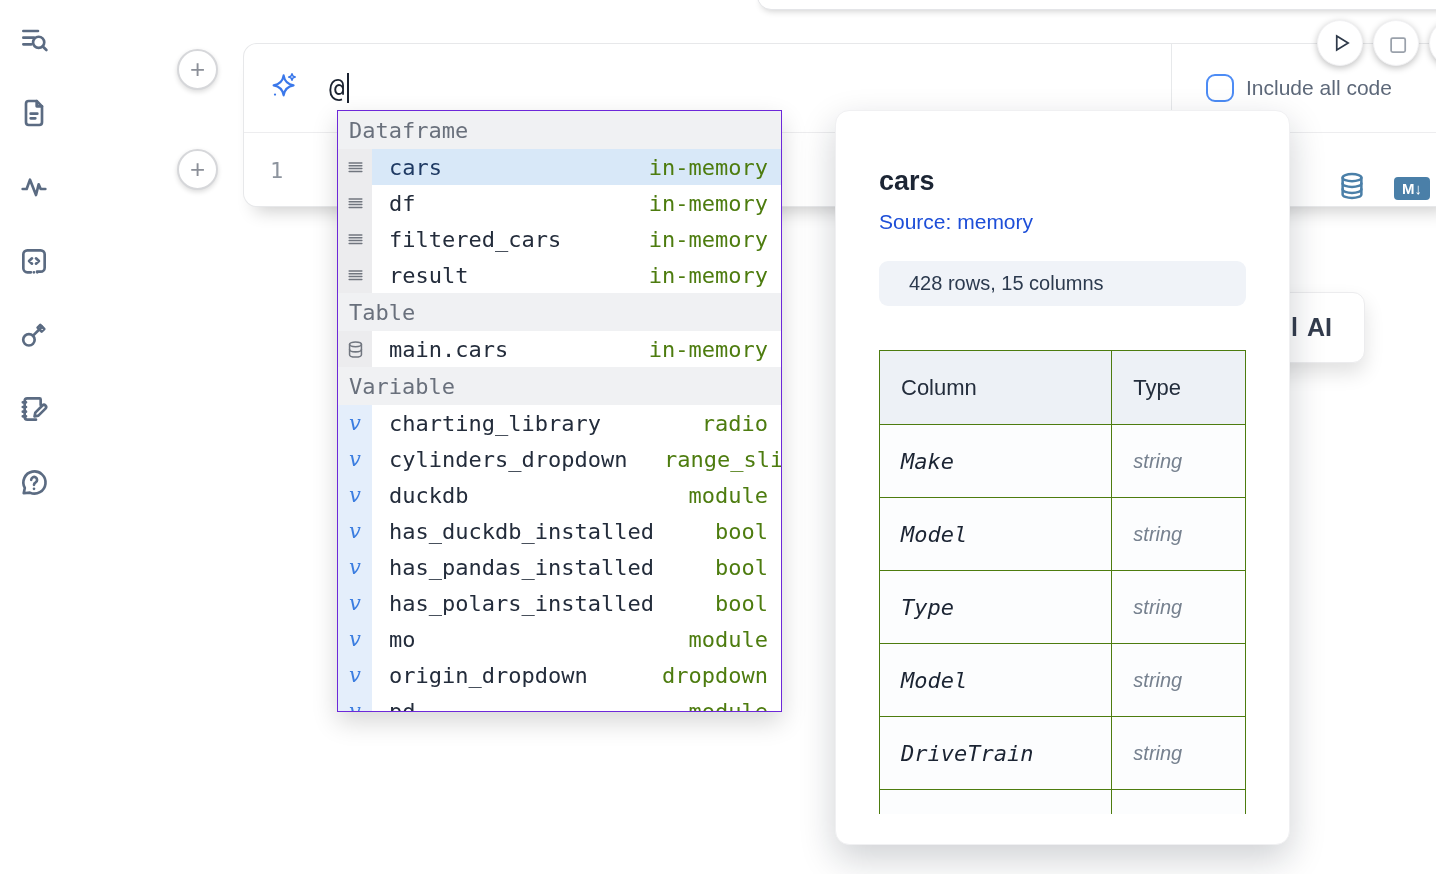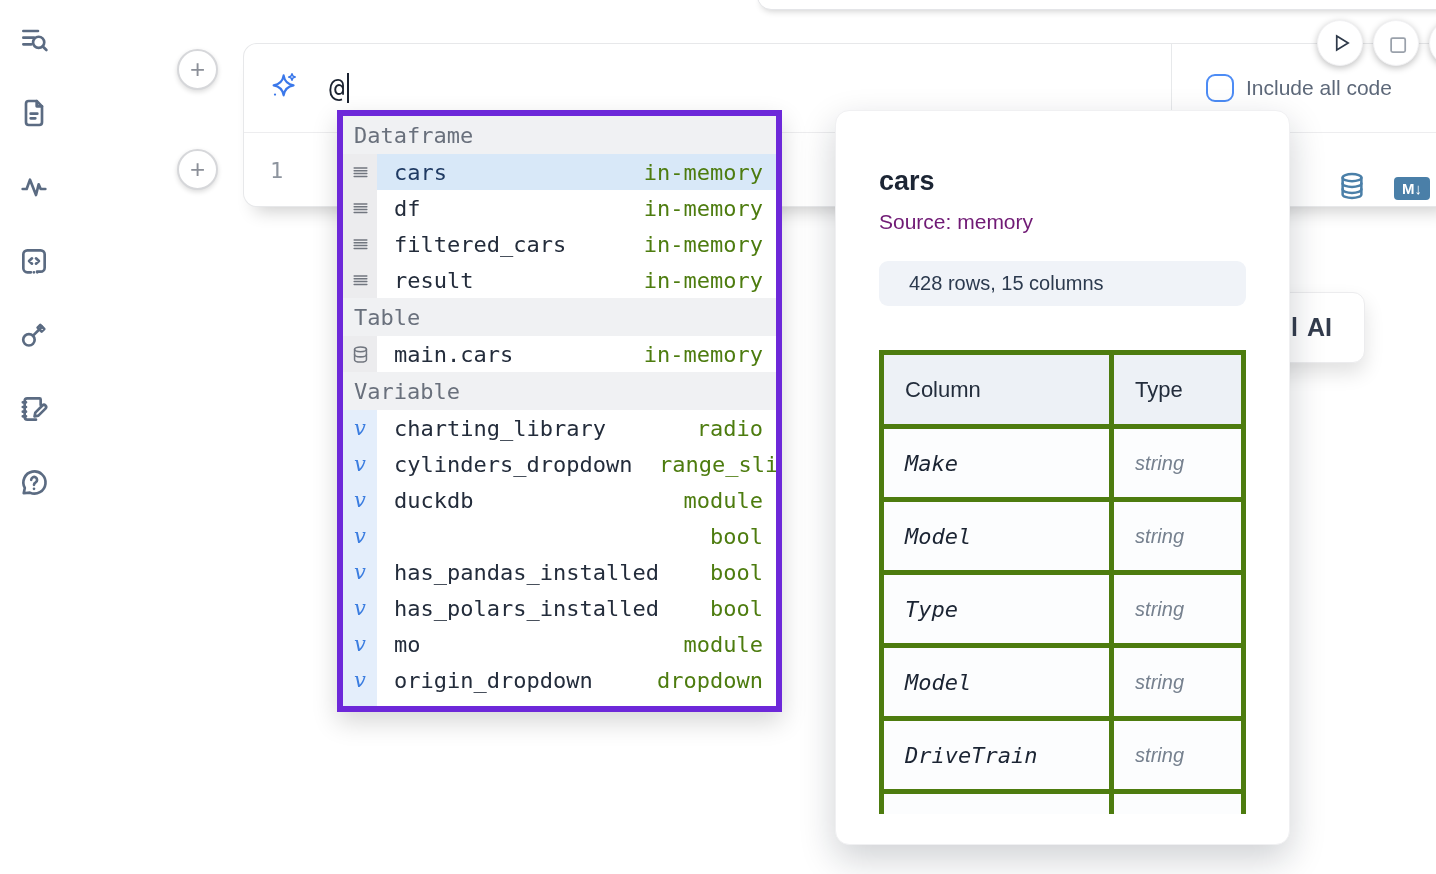--- a/index.html
+++ b/index.html
@@ -46,21 +46,21 @@
     font-size:15px; font-weight:bold; display:flex; align-items:center; justify-content:center; padding:0 4px; }
 
   
   .runbtn { position:absolute; top:20px; width:46px; height:46px; border-radius:50%;
     background:#fff; border:1px solid #f1f1f3; box-shadow:0 2px 7px rgba(0,0,0,.25);
     display:flex; align-items:center; justify-content:center; cursor:pointer; z-index:6; }
   .runbtn svg { width:26px; height:26px; fill:none; stroke-width:1.6; }
 
   
   .ac { position:absolute; left:337px; top:110px; width:445px; height:602px;
-    background:#fff; border:6px solid #6d28d9; box-shadow:0 10px 24px rgba(0,0,0,.16);
+    background:#fff; border:1px solid #6d28d9; box-shadow:0 10px 24px rgba(0,0,0,.16);
     z-index:10; overflow:hidden; font-family:"DejaVu Sans Mono", monospace; }
   .ac-header { height:38px; background:#f0f1f3; color:#69707c; font-size:22px;
     display:flex; align-items:center; padding-left:11px; }
   .ac-row { height:36px; display:flex; cursor:pointer; }
   .ac-gutter { width:34px; flex:none; display:flex; align-items:center; justify-content:center; }
   .g-dataframe, .g-table { background:#ececee; }
   .g-variable { background:#e4eefb; }
   .ac-gutter svg { width:19px; height:19px; stroke:#71767f; stroke-width:1.9; fill:none; stroke-linecap:round; }
   .vicon { font-family:"DejaVu Serif", serif; font-style:italic; font-size:21px; color:#3b7de0; line-height:1; }
   .ac-content { flex:1; min-width:0; display:flex; align-items:center; padding:0 13px 0 17px; overflow:hidden; }
@@ -68,26 +68,26 @@
   .ac-label { font-size:22px; color:#232c3b; white-space:nowrap; }
   .ac-row.sel .ac-label { color:#1f3a63; }
   .ac-detail { margin-left:auto; font-size:22px; color:#4d7c0f; white-space:nowrap; }
   .ac-detail.clip { margin-right:-55px; }
 
   
   .panel { position:absolute; left:835px; top:110px; width:455px; height:735px;
     background:#fff; border:1px solid #f0f0f2; border-radius:14px;
     box-shadow:0 14px 36px rgba(16,24,40,.20); z-index:20; padding:43px; }
   .panel-title { font-size:27px; font-weight:bold; color:#1c2534; margin-top:12px; }
-  .panel-source { font-size:21px; color:#701a75; margin-top:13px; }
+  .panel-source { font-size:21px; color:#1d4ed8; margin-top:13px; }
   .shape-badge { margin-top:27px; height:45px; background:#f0f3f8; border-radius:9px;
     display:flex; align-items:center; padding-left:30px; font-size:20px; color:#2c3a4e; }
   .tbl-wrap { margin-top:44px; height:464px; overflow:hidden; }
   table.schema { width:100%; border-collapse:collapse; background:#fcfdfe; }
-  .schema th, .schema td { border:5px solid #4d7c0f; text-align:left; padding-left:21px; }
+  .schema th, .schema td { border:1px solid #4d7c0f; text-align:left; padding-left:21px; }
   .schema th { background:#edf1f6; height:74px; font-size:22px; font-weight:500; color:#232d3c; }
   .schema td { height:73px;font-style:italic; }
   .schema td.c-name { font-family:"DejaVu Sans Mono", monospace; font-size:22px; color:#1b2433; }
   .schema td.c-type { font-size:20px; color:#76818f; }
   .schema col.w1 { width:234px; } .schema col.w2 { width:135px; }
 
   
   .ai-card { position:absolute; left:1230px; top:292px; width:135px; height:71px;
     background:#fff; border:1px solid #ececee; border-radius:12px;
     box-shadow:0 10px 20px rgba(0,0,0,.12); z-index:4;
@@ -275,20 +275,21 @@
       <div class="ac-content">
         <span class="ac-label">duckdb</span>
         <span class="ac-detail">module</span>
       </div>
     </div>
     <div class="ac-row">
       <div class="ac-gutter g-variable">
         <span class="vicon">v</span>
       </div>
       <div class="ac-content">
+        <span class="ac-label">has_duckdb_installed</span>
         <span class="ac-detail">bool</span>
       </div>
     </div>
     <div class="ac-row">
       <div class="ac-gutter g-variable">
         <span class="vicon">v</span>
       </div>
       <div class="ac-content">
         <span class="ac-label">has_pandas_installed</span>
         <span class="ac-detail">bool</span>

